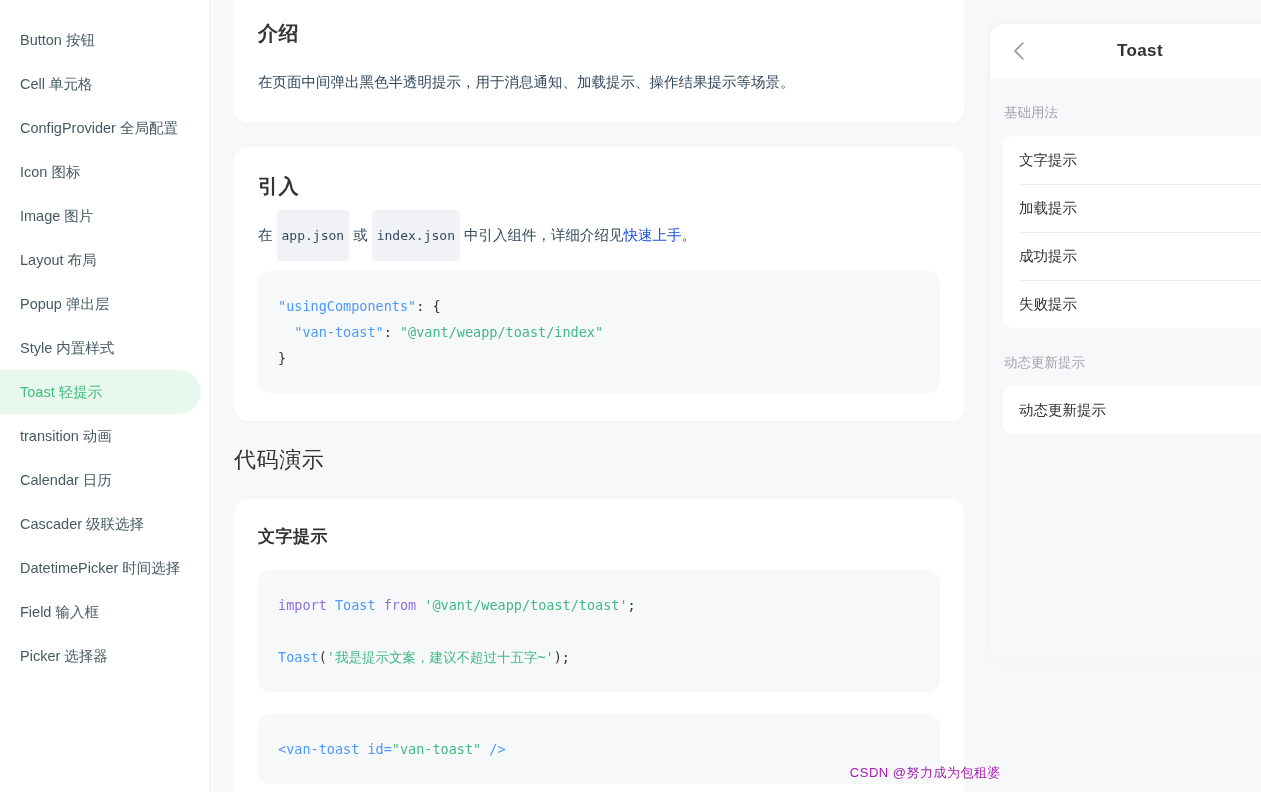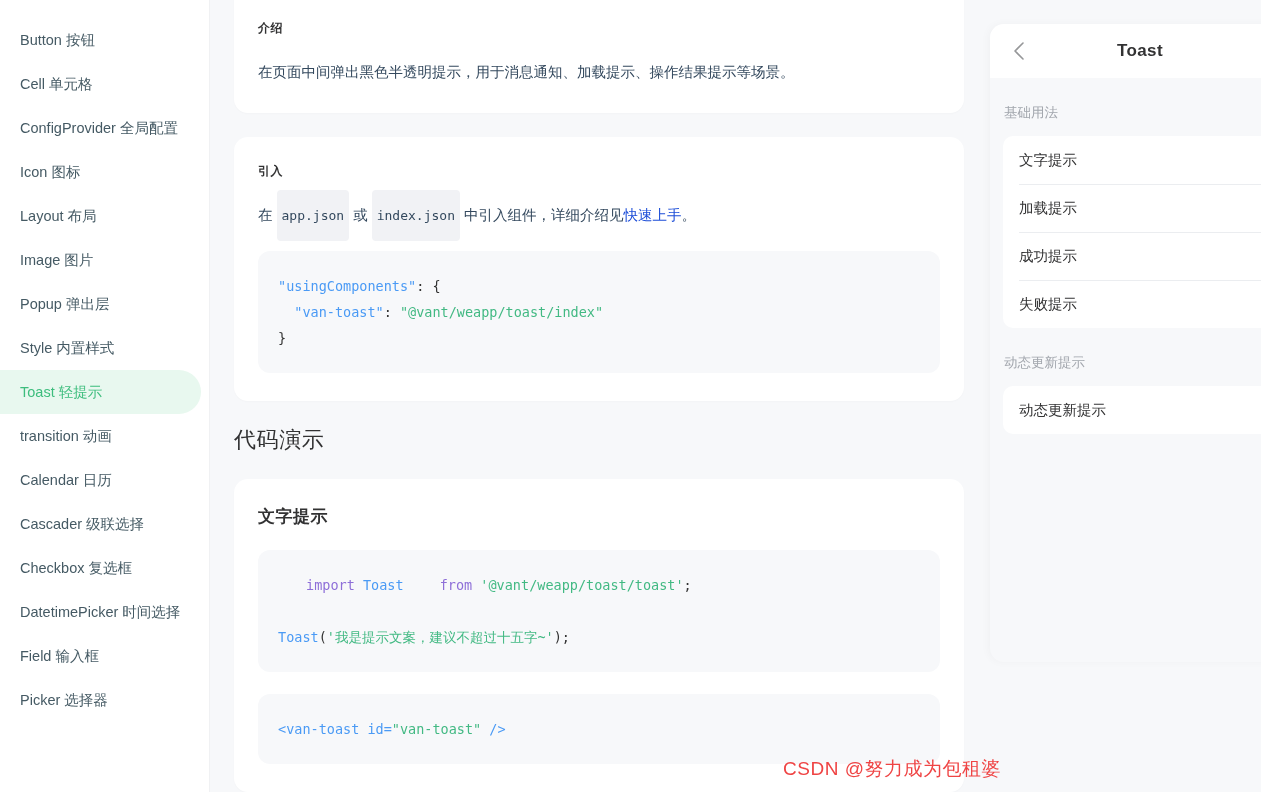--- a/index.html
+++ b/index.html
@@ -81,21 +81,21 @@
     background: #ffffff;
     border-radius: 14px;
     padding: 26px 24px 28px 24px;
     margin-bottom: 24px;
     box-shadow: 0 1px 2px rgba(0,0,0,0.02);
   }
 
   .card.first { margin-top: -10px; border-radius: 0 0 14px 14px; padding-top: 30px; }
 
   .card h2 {
-    font-size: 12px;
+    font-size: 20px;
     font-weight: bold;
     color: #323233;
     margin-bottom: 22px;
     letter-spacing: .5px;
   }
 
   .card h3 {
     font-size: 17px;
     font-weight: bold;
     color: #323233;
@@ -135,21 +135,21 @@
     font-size: 13.5px;
     line-height: 26px;
     color: #333;
     white-space: pre;
     overflow: hidden;
   }
   .codeblock + .codeblock { margin-top: 22px; }
 
   .tok-key    { color: #4a9af5; }
   .tok-str    { color: #42b983; }
-  .tok-kw     { color: #8e6fd8; margin-left: 28px; }
+  .tok-kw     { color: #8e6fd8; }
   .tok-fn     { color: #4a9af5; }
   .tok-tag    { color: #4a9af5; }
   .tok-attr   { color: #4a9af5; }
   .tok-punc   { color: #333333; }
 
   .section-title {
     font-size: 22px;
     font-weight: normal;
     color: #323233;
     margin: 20px 0 24px 0;
@@ -232,50 +232,49 @@
     top: 0;
     height: 1px;
     background: #ebedf0;
   }
 
   
   .watermark {
     position: absolute;
     right: 16px;
     bottom: 10px;
-    font-size: 19px;
-    color: #ef4444;
+    font-size: 13px;
+    color: #a21caf;
     letter-spacing: .5px;
     user-select: none;
   }
 </style>
 </head>
 <body>
 
 <div class="page">
 
   <nav class="sidebar">
 
     <div class="nav-group">
       <div class="nav-item">Button 按钮</div>
       <div class="nav-item">Cell 单元格</div>
       <div class="nav-item">ConfigProvider 全局配置</div>
       <div class="nav-item">Icon 图标</div>
+      <div class="nav-item">Image 图片</div>
       <div class="nav-item">Layout 布局</div>
-      <div class="nav-item">Image 图片</div>
       <div class="nav-item">Popup 弹出层</div>
       <div class="nav-item">Style 内置样式</div>
       <div class="nav-item active">Toast 轻提示</div>
       <div class="nav-item">transition 动画</div>
     </div>
 
     <div class="nav-group">
       <div class="nav-item">Calendar 日历</div>
       <div class="nav-item">Cascader 级联选择</div>
-      <div class="nav-item">Checkbox 复选框</div>
       <div class="nav-item">DatetimePicker 时间选择</div>
       <div class="nav-item">Field 输入框</div>
       <div class="nav-item">Picker 选择器</div>
     </div>
 
   </nav>
 
   <main class="main">
     <div class="main-inner">
 

